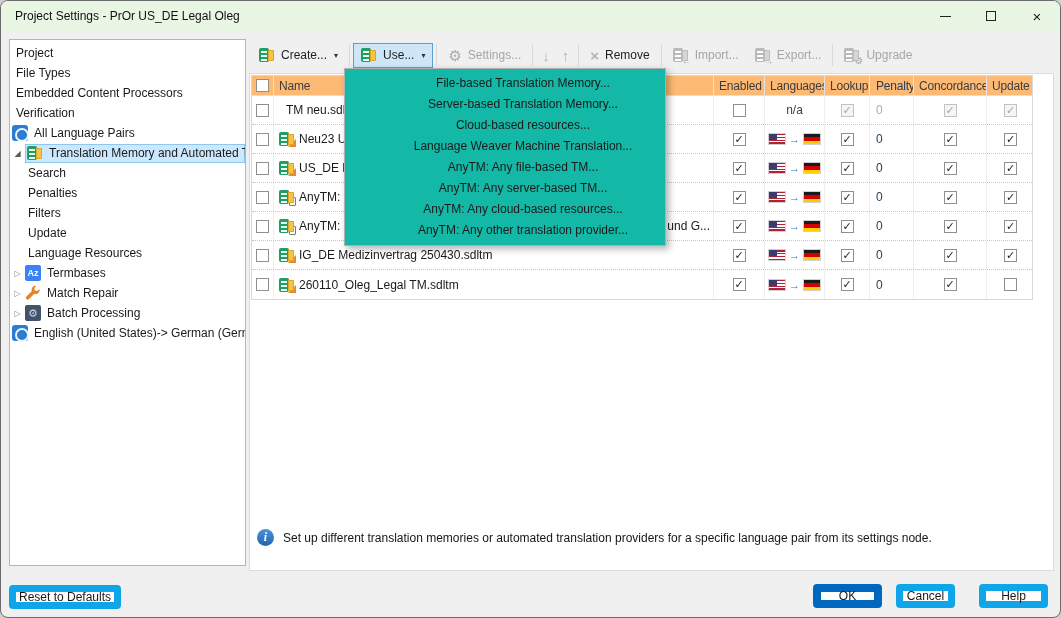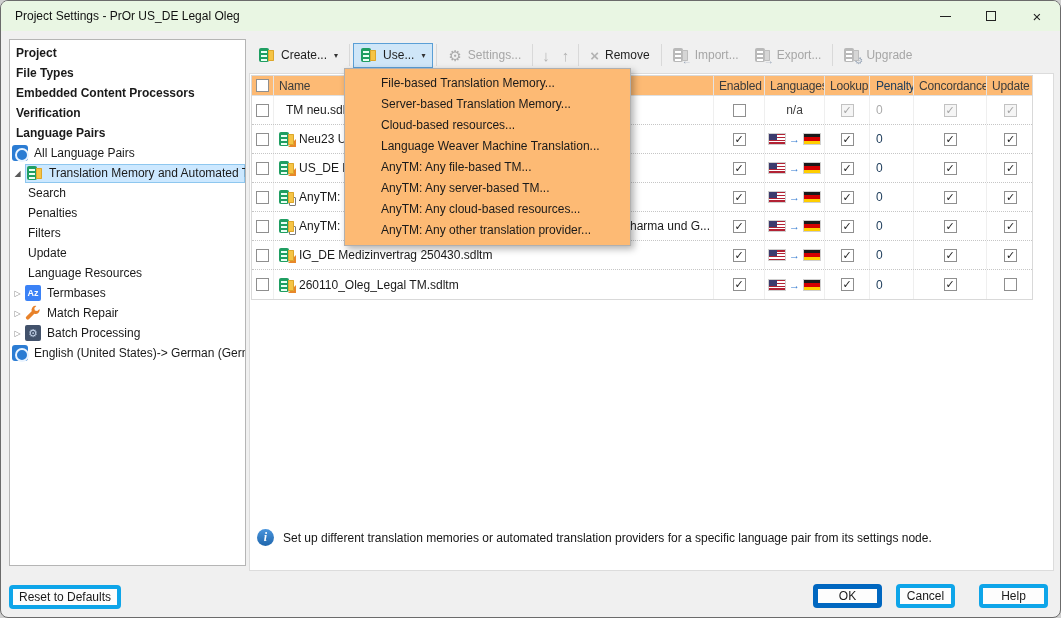--- a/index.html
+++ b/index.html
@@ -12,21 +12,21 @@
   .title{padding-left:14px;font-size:12px;color:#111;}
   .win-controls{margin-left:auto;display:flex;height:100%;}
   .win-btn{width:46px;display:flex;align-items:center;justify-content:center;color:#222;}
   .glyph-min{width:11px;height:1px;background:#222;display:block;}
   .glyph-max{width:10px;height:10px;border:1px solid #222;display:block;}
   .glyph-close{font-size:15px;line-height:1;color:#222;}
 
   
   .sidebar{position:absolute;left:8px;top:38px;width:237px;height:527px;background:#fff;border:1px solid #b5b5b5;overflow:hidden;padding-top:3px;}
   .tree-item{height:20px;display:flex;align-items:center;white-space:nowrap;overflow:hidden;}
-  .ti-pad0{padding-left:6px;font-weight:bold;}
+  .ti-pad0{padding-left:6px;}
   .ti-icon0{padding-left:2px;}
   .ti-sub{padding-left:18px;}
   .ti-grp{padding-left:2px;}
   .expander{width:11px;flex:0 0 11px;font-size:8px;color:#5a5a5a;text-align:center;margin-right:2px;}
   .expander.col{color:#8a8a8a;}
   .t-ic{margin-right:6px;}
   .sel-box{display:flex;align-items:center;flex:1;height:19px;background:#cce8ff;box-shadow:inset 0 0 0 1px #8ec7ef;padding-left:2px;overflow:hidden;}
   .sel-box .t-ic{margin-right:6px;}
 
   
@@ -87,28 +87,28 @@
   .c-pen.dim{color:#ababab;}
   .na{color:#3f3f3f;}
   .flag-us{width:18px;height:12px;flex:0 0 18px;position:relative;border:1px solid #d0d0d0;
     background:linear-gradient(180deg,#b22234 0 8%,#fff 8% 15%,#b22234 15% 23%,#fff 23% 31%,#b22234 31% 38%,#fff 38% 46%,#b22234 46% 54%,#fff 54% 62%,#b22234 62% 69%,#fff 69% 77%,#b22234 77% 85%,#fff 85% 92%,#b22234 92% 100%);}
   .flag-us::after{content:"";position:absolute;left:0;top:0;width:8px;height:6px;background:#3c3b6e;}
   .flag-de{width:18px;height:12px;flex:0 0 18px;border:1px solid #d0d0d0;
     background:linear-gradient(180deg,#1a1a1a 0 33%,#d50000 33% 66%,#ffce00 66% 100%);}
   .flag-arrow{color:#2e77d0;font-weight:bold;font-size:11px;margin:0 3px;}
 
   
-  .menu{position:absolute;left:343px;top:67px;width:287px;background:#fdba74;border:1px solid #b0b0b0;box-shadow:3px 3px 7px rgba(0,0,0,.3);z-index:20;padding:4px 0;}
+  .menu{position:absolute;left:343px;top:67px;width:322px;background:#14b8a6;border:1px solid #b0b0b0;box-shadow:3px 3px 7px rgba(0,0,0,.3);z-index:20;padding:4px 0;text-align:center;}
   .menu-item{height:21px;line-height:21px;padding-left:36px;color:#1a1a1a;white-space:nowrap;}
 
   
   .info{position:absolute;left:256px;top:528px;display:flex;align-items:center;gap:9px;width:792px;}
   .info-icon{width:17px;height:17px;flex:0 0 17px;border-radius:50%;background:linear-gradient(180deg,#4a95dd,#1f66ac);color:#fff;display:flex;align-items:center;justify-content:center;font:italic bold 12px "Liberation Serif",serif;}
   .info-text{color:#161616;}
-  .btn{position:absolute;height:24px;background:#fdfdfd;border:4px solid #0ea5e9;border-radius:4px;display:flex;align-items:center;justify-content:center;color:#1a1a1a;}
+  .btn{position:absolute;height:24px;background:#fdfdfd;border:7px solid #0ea5e9;border-radius:4px;display:flex;align-items:center;justify-content:center;color:#1a1a1a;}
   .btn.default{border-color:#0067c0;box-shadow:inset 0 0 0 1px #0067c0;}
 </style>
 </head>
 <body>
 
 <div class="window">
 
   <div class="titlebar">
     <div class="title">Project Settings - PrOr US_DE Legal Oleg</div>
     <div class="win-controls">
@@ -129,23 +129,20 @@
         <span>Project</span>
       </div>
     <div class="tree-item ti-pad0">
         <span>File Types</span>
       </div>
     <div class="tree-item ti-pad0">
         <span>Embedded Content Processors</span>
       </div>
     <div class="tree-item ti-pad0">
         <span>Verification</span>
-      </div>
-    <div class="tree-item ti-pad0">
-        <span>Language Pairs</span>
       </div>
     <div class="tree-item ti-icon0">
       <span class="ic-globe t-ic"></span>
       <span>All Language Pairs</span>
     </div>
     <div class="tree-item ti-grp">
       <span class="expander">◢</span>
       <span class="sel-box">
         <span class="ic-tm t-ic"></span>
         <span>Translation Memory and Automated Tr</span>

